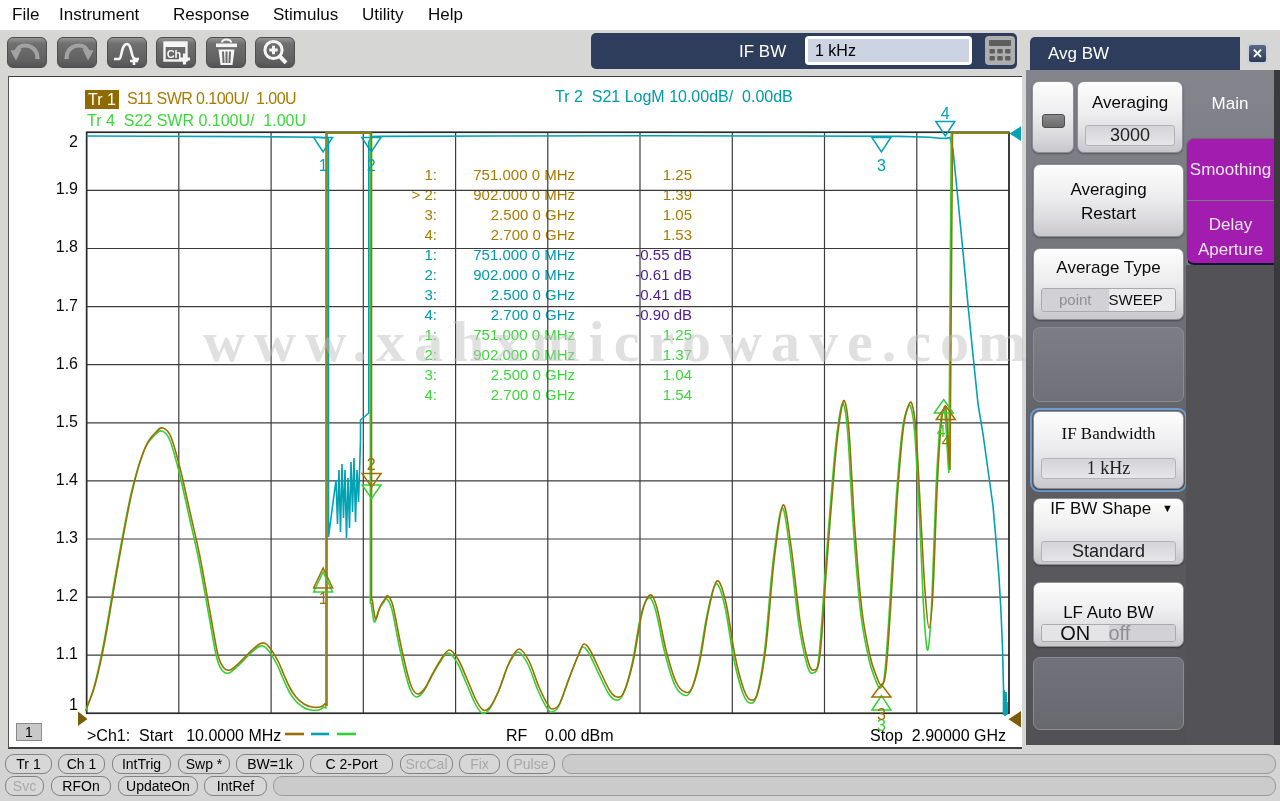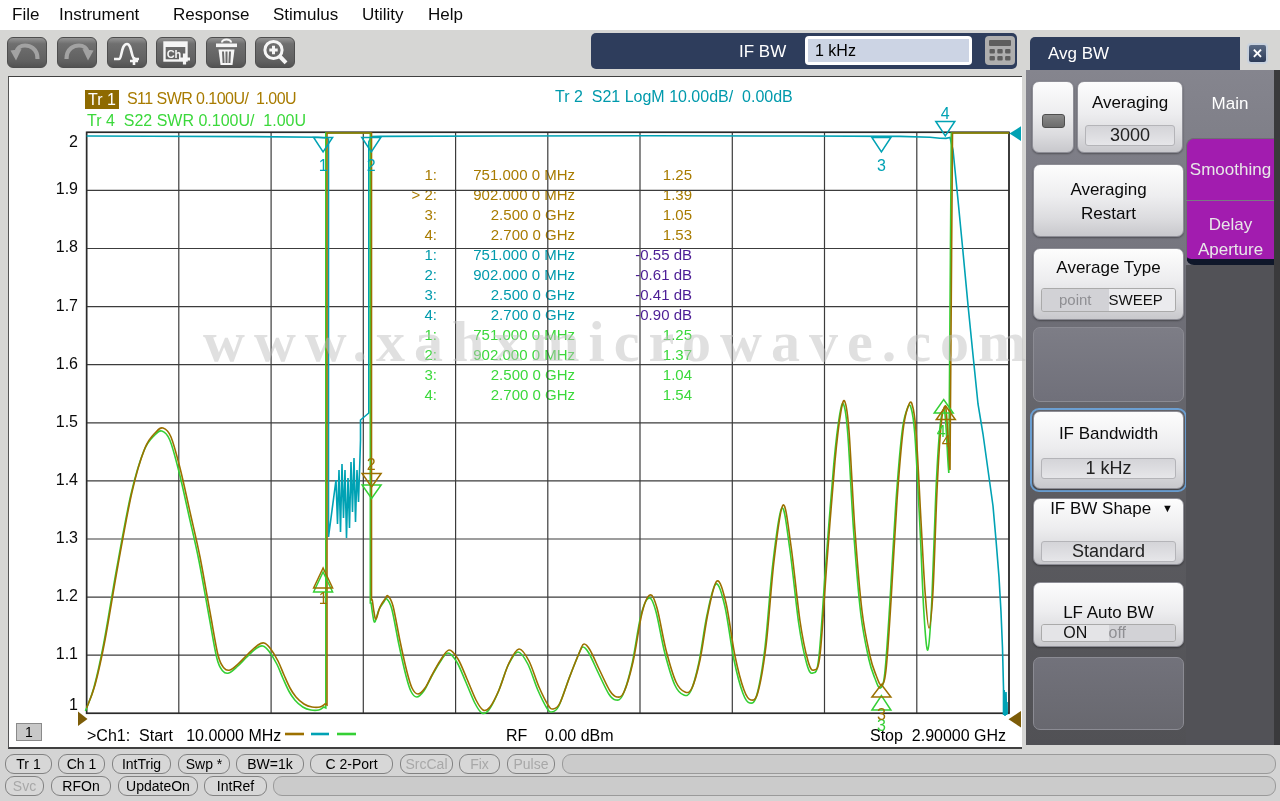--- a/index.html
+++ b/index.html
@@ -222,39 +222,39 @@
 <div class="pbtn" style="left:1033px;top:164px;width:151px;height:73px;line-height:24px;padding-top:13px">Averaging<br>Restart</div>
 <div class="pbtn" style="left:1033px;top:248px;width:151px;height:72px;">
     <div style="margin-top:9px">Average Type</div>
     <div class="ptoggle" style="top:39px">
       <div class="l">point</div>
       <div class="r">SWEEP</div>
     </div>
   </div>
 <div style="position:absolute;left:1033px;top:327px;width:151px;height:75px;border-radius:7px;border:1px solid #8b8b93;background:linear-gradient(180deg,#7d7d86,#70707a)"></div>
 <div style="position:absolute;left:1030px;top:408px;width:157px;height:84px;border-radius:9px;border:2px solid #6b9fd2"></div>
-<div class="pbtn" style="left:1033px;top:411px;width:151px;height:78px;">
+<div class="pbtn" style="left:1033px;top:411px;width:151px;height:78px;font-family:Liberation Serif, serif;">
     <div style="margin-top:12px">IF Bandwidth</div>
     <div class="pval" style="top:46px">1 kHz</div>
   </div>
 <div class="pbtn" style="left:1033px;top:498px;width:151px;height:67px;">
     <div style="">IF BW Shape <span style="font-size:11px;position:relative;top:-2px;left:6px">▼</span></div>
     <div class="pval" style="top:42px">Standard</div>
   </div>
 <div class="pbtn" style="left:1033px;top:582px;width:151px;height:65px;">
     <div style="margin-top:20px">LF Auto BW</div>
-    <div class="ptoggle" style="top:41px;height:18px;line-height:16px;font-size:16px">
+    <div class="ptoggle" style="top:41px;height:18px;line-height:16px;font-size:20px">
       <div class="l" style="background:#e4e4e7;color:#111">ON</div>
       <div class="r" style="background:#d2d2d6;color:#8f8f93">off</div>
     </div>
   </div>
 <div style="position:absolute;left:1033px;top:657px;width:151px;height:73px;border-radius:7px;border:1px solid #8b8b93;background:linear-gradient(180deg,#72727b,#68686f)"></div>
 <div class="tab" style="top:70px;height:67px;background:none;color:#fff;line-height:67px">Main</div>
 <div class="tab" style="top:138px;height:62px;border-radius:8px 0 0 0;line-height:62px;border-top:1px solid #6e6e72;border-left:1px solid #6e6e72">Smoothing</div>
-<div class="tab" style="top:201px;height:64px;border-radius:0 0 0 8px;line-height:25px;padding-top:11px;border-bottom:6px solid #0f172a;border-left:1px solid #6e6e72">Delay<br>Aperture</div>
+<div class="tab" style="top:201px;height:64px;border-radius:0 0 0 8px;line-height:25px;padding-top:11px;border-bottom:2px solid #0f172a;border-left:1px solid #6e6e72">Delay<br>Aperture</div>
 <div style="position:absolute;left:1186px;top:265px;width:88px;height:480px;background:#525257"></div>
 <div style="position:absolute;left:1247px;top:43px;width:21px;height:21px;border:2px solid #c9d2de;border-radius:4px;background:linear-gradient(180deg,#5a6a84,#2c3b58);color:#fff;font-size:13px;font-weight:bold;text-align:center;line-height:17px">✕</div>
 <div id="statusbar" class="abs"></div>
 <div class="sbtn" style="left:5px;top:754px;width:47px">Tr 1</div>
 <div class="sbtn" style="left:58px;top:754px;width:47px">Ch 1</div>
 <div class="sbtn" style="left:112px;top:754px;width:59px">IntTrig</div>
 <div class="sbtn" style="left:178px;top:754px;width:52px">Swp *</div>
 <div class="sbtn" style="left:236px;top:754px;width:68px">BW=1k</div>
 <div class="sbtn" style="left:310px;top:754px;width:83px">C  2-Port</div>
 <div class="sbtn dis" style="left:400px;top:754px;width:53px">SrcCal</div>

